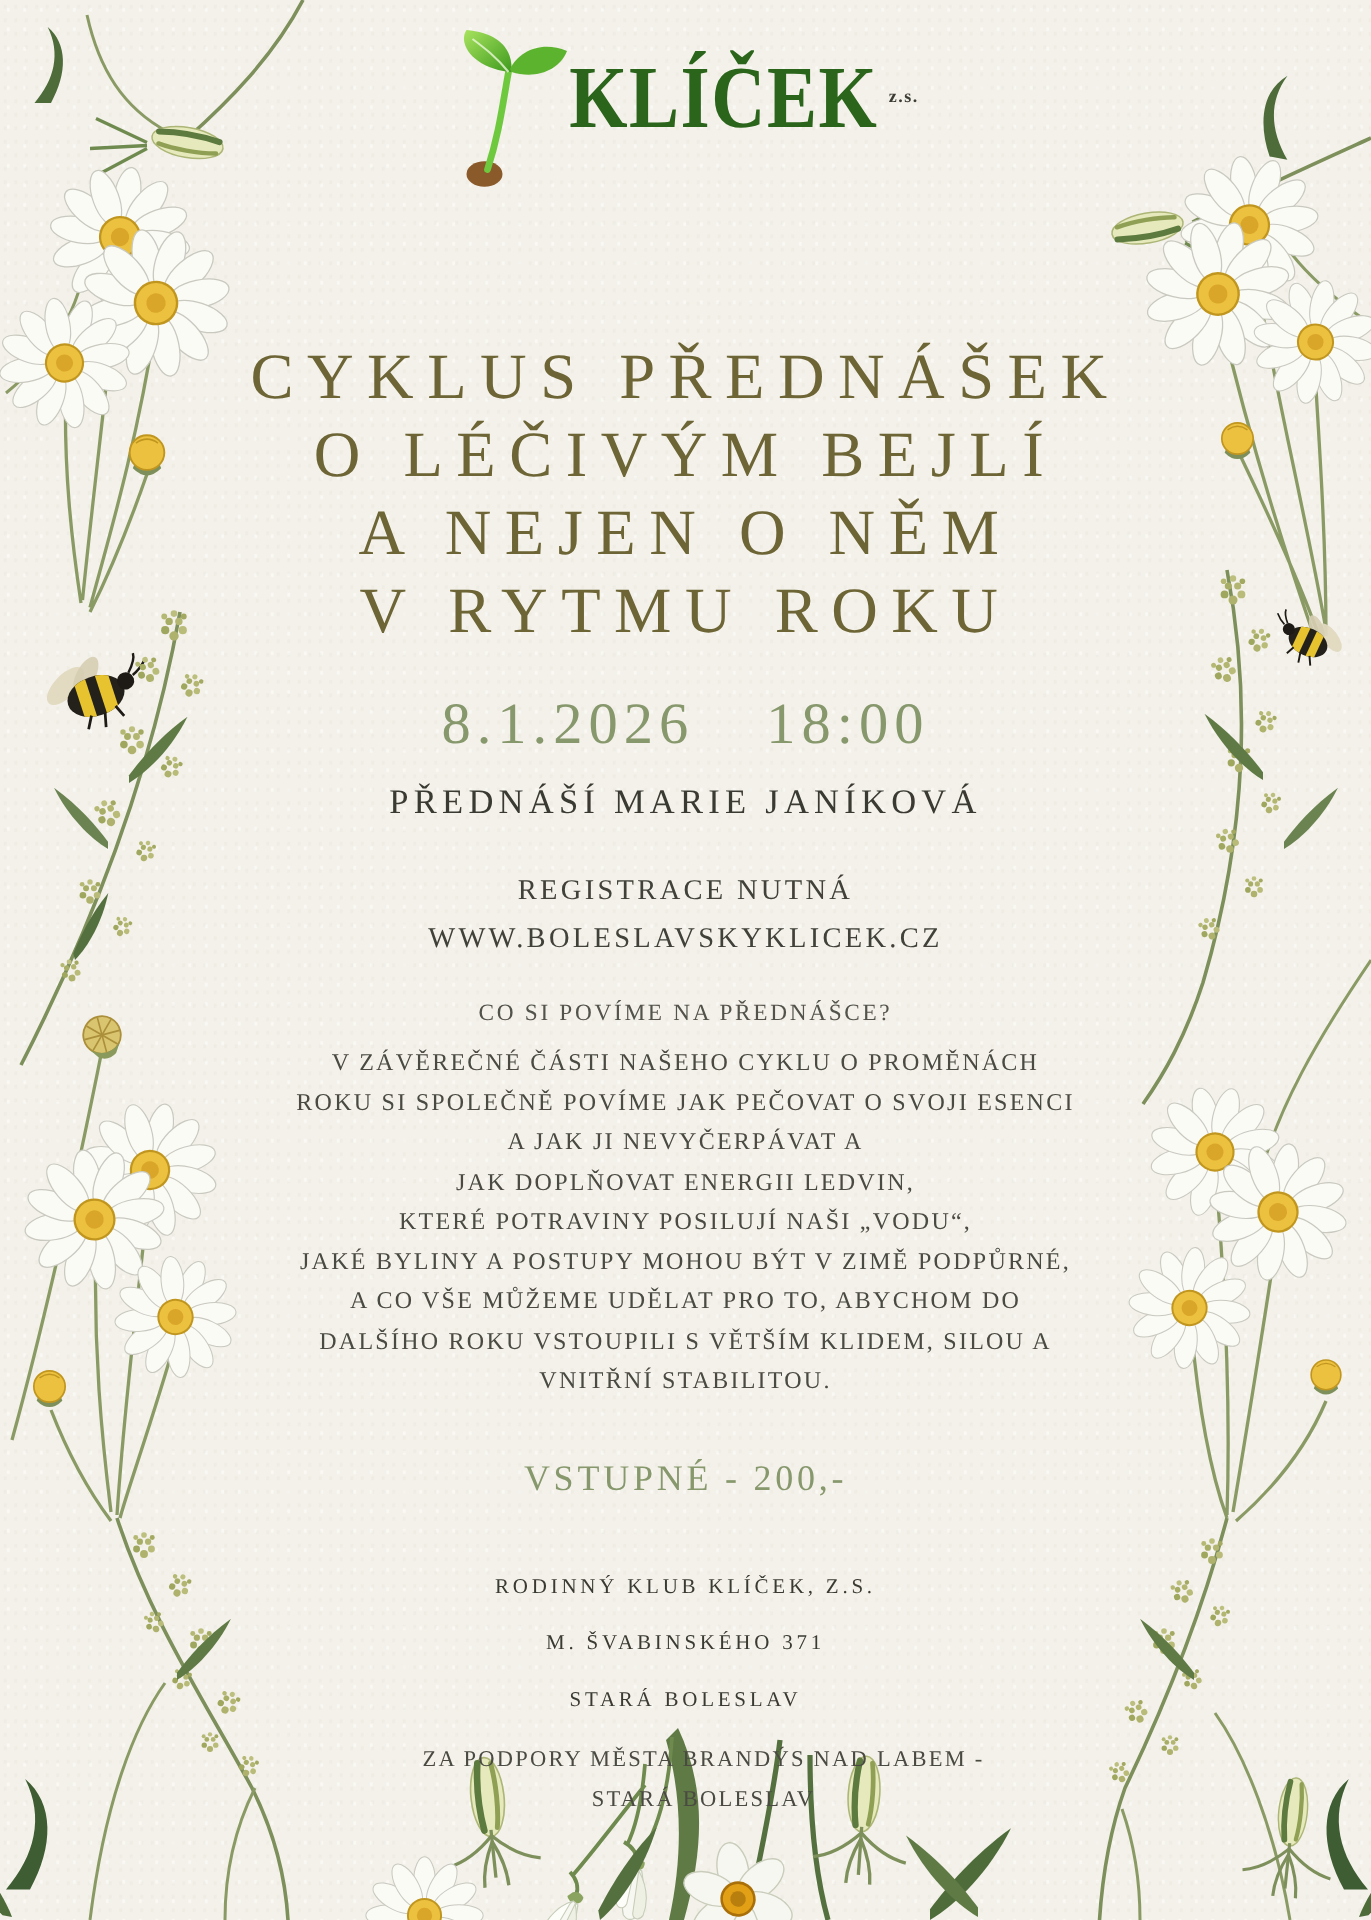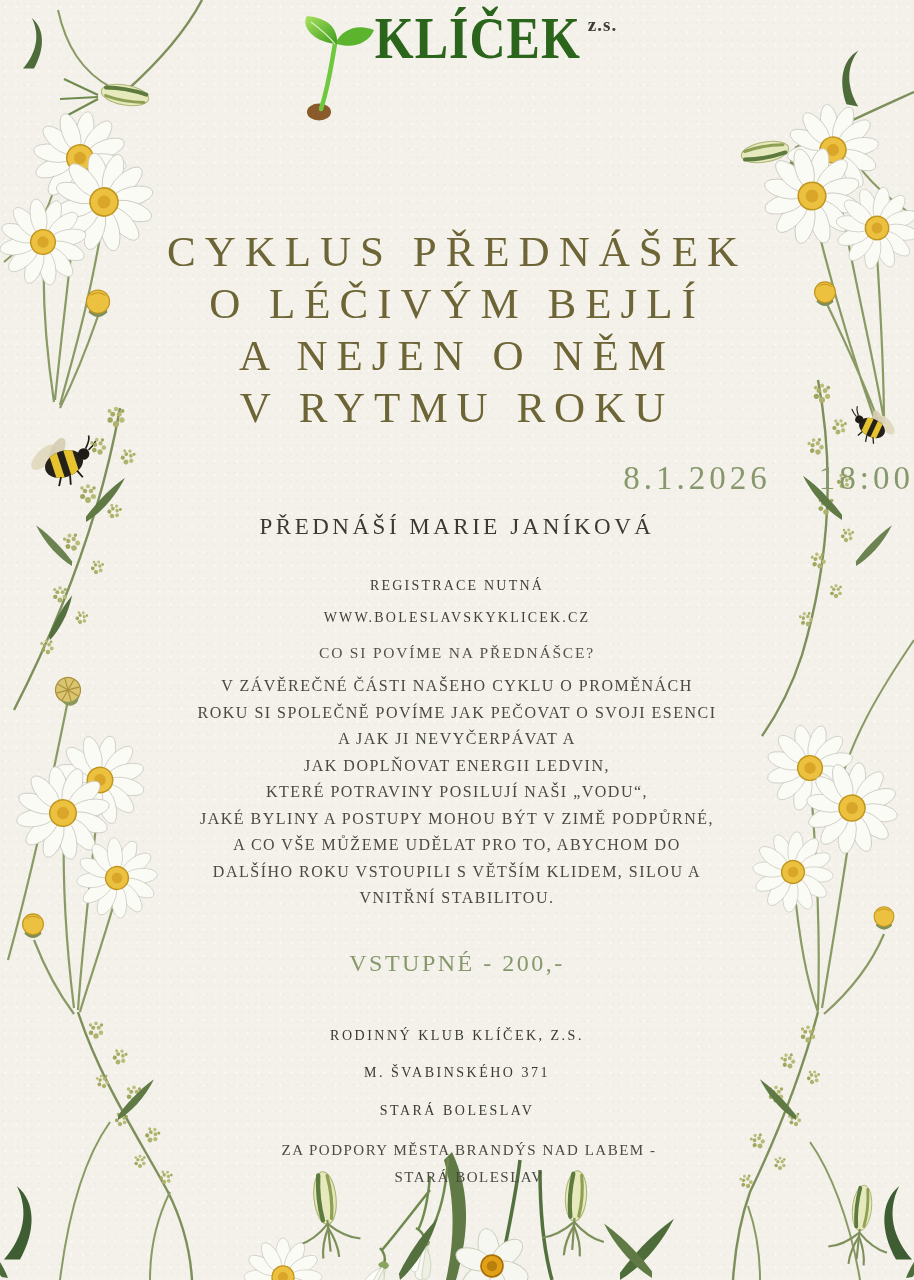--- a/index.html
+++ b/index.html
@@ -7,31 +7,31 @@
     position:relative;width:914px;height:1280px;overflow:hidden;
     background-color:#f3f1e9;
     background-image:
       radial-gradient(rgba(140,135,120,0.045) 1px, transparent 1.3px),
       radial-gradient(rgba(255,255,255,0.5) 1px, transparent 1.2px);
     background-size:7px 9px, 11px 13px;
     font-family:"Liberation Serif", serif;
   }
   .florals{position:absolute;left:0;top:0;z-index:1;}
   .content{position:relative;z-index:2;text-align:center;color:#3a3a33;}
-  .logo{display:flex;justify-content:center;align-items:flex-start;padding-top:14px;height:112px;}
+  .logo{display:flex;justify-content:center;align-items:center;padding-top:14px;height:112px;}
   .logo .sprout{margin-right:-14px;margin-bottom:-4px;}
   .logo-text{display:inline-block;font-size:50px;font-weight:600;color:#2b651b;
     letter-spacing:1px;transform:scaleY(1.18);transform-origin:50% 100%;}
-  .logo-suffix{font-size:19px;font-weight:600;color:#3c3c34;margin-left:7px;margin-bottom:12px;letter-spacing:1px;}
+  .logo-suffix{font-size:12px;font-weight:600;color:#3c3c34;margin-left:7px;margin-bottom:12px;letter-spacing:1px;}
   .title{margin-top:100px;font-size:43px;line-height:52px;letter-spacing:9px;color:#6d6535;font-weight:400;}
-  .date-row{margin-top:26px;display:flex;justify-content:flex-end;gap:48px;
-    font-size:33px;letter-spacing:4px;color:#87986d;}
+  .date-row{margin-top:26px;display:flex;justify-content:center;gap:48px;
+    font-size:39px;letter-spacing:4px;color:#87986d;}
   .speaker{margin-top:17px;font-size:23px;letter-spacing:3.5px;color:#3a3a33;}
-  .registration{margin-top:30px;font-size:14px;letter-spacing:2.2px;line-height:32px;color:#41413a;}
-  .about-heading{margin-top:10px;font-size:15.5px;letter-spacing:1.8px;color:#53534b;}
+  .registration{margin-top:30px;font-size:19px;letter-spacing:2.2px;line-height:32px;color:#41413a;}
+  .about-heading{margin-top:25px;font-size:15.5px;letter-spacing:1.8px;color:#53534b;}
   .about-body{margin-top:11px;font-size:16px;letter-spacing:1.5px;line-height:26.5px;color:#4a4a42;}
   .price{margin-top:38px;font-size:24px;letter-spacing:2.5px;color:#87986d;}
   .venue{margin-top:40px;font-size:14px;letter-spacing:2.5px;line-height:37.5px;color:#3a3a33;}
   .support{margin-top:8px;font-size:15px;letter-spacing:1.5px;line-height:27px;color:#4a4a42;margin-left:24px;}
 </style>
 </head>
 <body>
 
 <div class="poster">
 

